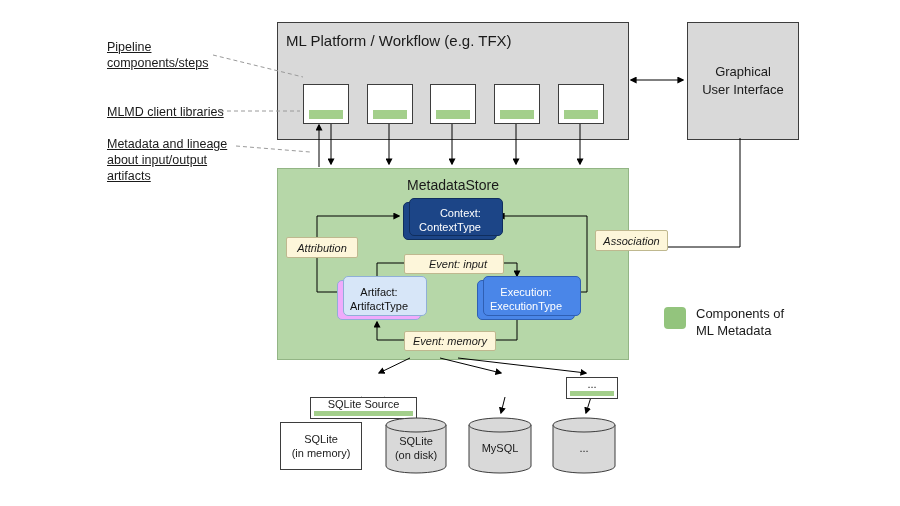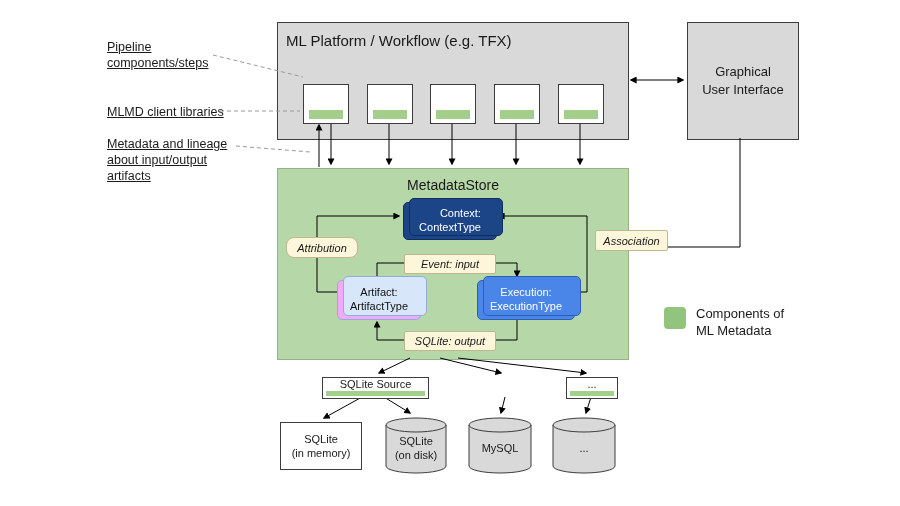--- a/index.html
+++ b/index.html
@@ -113,34 +113,34 @@
     </g>
     <g stroke="#9a9a9a" stroke-width="1" stroke-dasharray="4 3" fill="none">
       <line x1="213" y1="55" x2="303" y2="77"></line>
       <line x1="220" y1="111" x2="300" y2="111"></line>
       <line x1="236" y1="146" x2="310" y2="152"></line>
     </g>
   </svg>
 
   <div class="node context" style="left:403px; top:202px; width:92px; height:36px;text-align:right;">Context:
 ContextType</div>
-  <div class="tag" style="left:286px; top:237px; width:70px;border-radius:8px;">Attribution</div>
+  <div class="tag" style="left:286px; top:237px; width:70px;">Attribution</div>
   <div class="tag" style="left:551px; top:230px; width:71px;margin-left:44px;">Association</div>
-  <div class="tag" style="left:404px; top:254px; width:90px; height:18px;">Event: input</div>
+  <div class="tag" style="left:404px; top:254px; width:90px; height:18px;padding-left:8px;">Event: input</div>
   <div class="node artifact" style="left:337px; top:280px; width:82px; height:38px;">Artifact:
 ArtifactType</div>
   <div class="node execution" style="left:477px; top:280px; width:96px; height:38px;">Execution:
 ExecutionType</div>
-  <div class="tag" style="left:404px; top:331px; width:90px; height:18px;">SQLite: output</div>
+  <div class="tag" style="left:404px; top:331px; width:90px; height:18px;">Event: memory</div>
 
   <div class="legend-swatch" style="left:664px; top:307px;"></div>
   <div class="legend-text" style="left:696px; top:306px;">Components of
 ML Metadata</div>
 
-  <div class="source" style="left:322px; width:105px;">
+  <div class="source" style="left:310px; width:105px;margin-top:20px;">
     <div class="source-label">SQLite Source</div>
     <div class="strip source-strip"></div>
   </div>
   <div class="source" style="left:566px; width:50px;">
     <div class="source-label">...</div>
     <div class="strip source-strip"></div>
   </div>
 
   <div class="db-box" style="left:280px; top:422px; width:80px; height:46px;">SQLite
 (in memory)</div>

